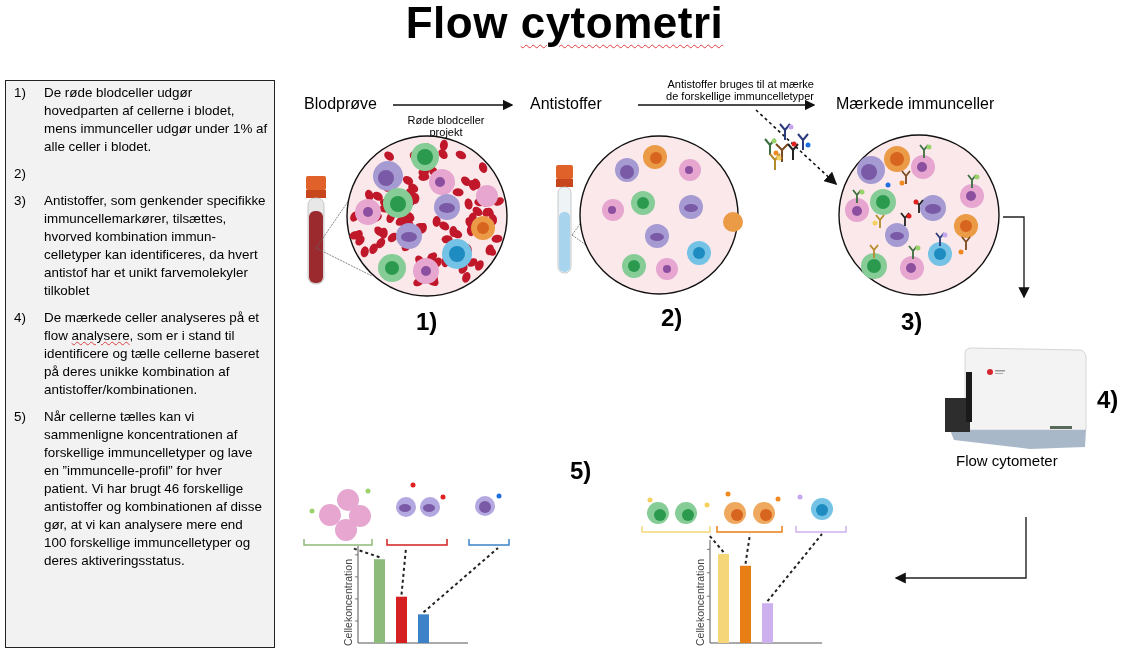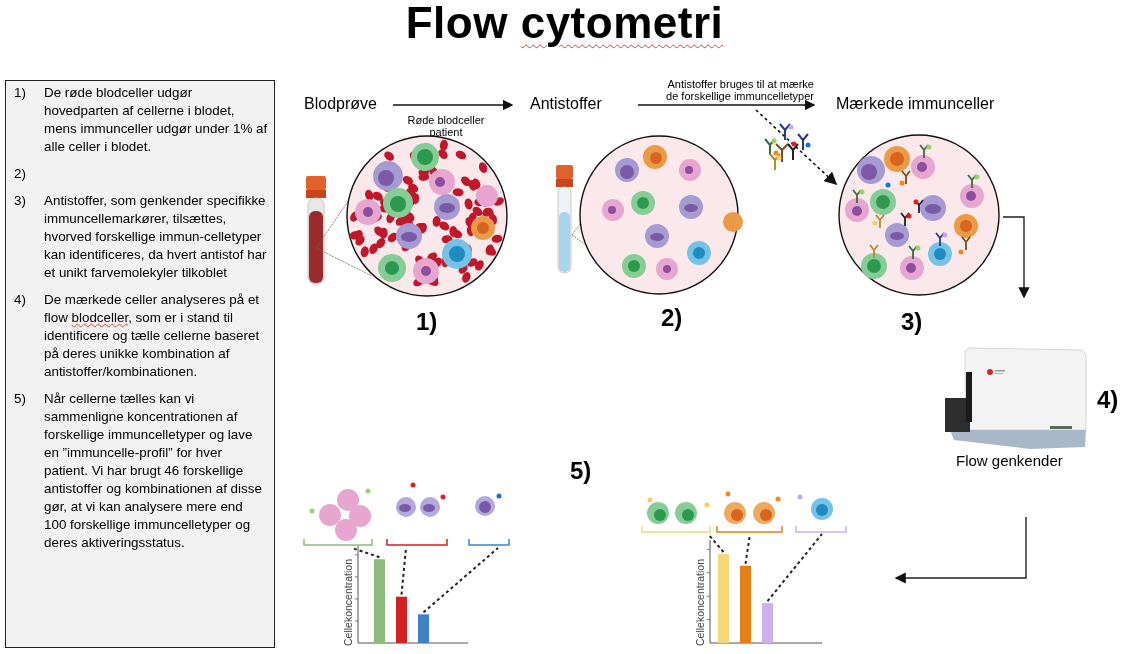--- a/index.html
+++ b/index.html
@@ -25,50 +25,50 @@
 <div id="textbox" class="abs">
   <div class="item">
       <span class="num">1)</span>
       <span class="txt">De røde blodceller udgør hovedparten af cellerne i blodet, mens immunceller udgør under 1% af alle celler i blodet.</span>
     </div>
   <div class="item">
       <span class="num">2)</span>
     </div>
   <div class="item">
       <span class="num">3)</span>
-      <span class="txt">Antistoffer, som genkender specifikke immuncellemarkører, tilsættes, hvorved forskellige immun-celletyper kan identificeres, da hvert antistof har et unikt farvemolekyler tilkoblet</span>
+      <span class="txt">Antistoffer, som genkender specifikke immuncellemarkører, tilsættes, hvorved kombination immun-celletyper kan identificeres, da hvert antistof har et unikt farvemolekyler tilkoblet</span>
     </div>
   <div class="item">
       <span class="num">4)</span>
-      <span class="txt"><span>De mærkede celler analyseres på et flow </span><span class="squig">blodceller</span><span>, som er i stand til identificere og tælle cellerne baseret på deres unikke kombination af antistoffer/kombinationen.</span></span>
+      <span class="txt"><span>De mærkede celler analyseres på et flow </span><span class="squig">analysere</span><span>, som er i stand til identificere og tælle cellerne baseret på deres unikke kombination af antistoffer/kombinationen.</span></span>
     </div>
   <div class="item">
       <span class="num">5)</span>
       <span class="txt">Når cellerne tælles kan vi sammenligne koncentrationen af forskellige immuncelletyper og lave en ”immuncelle-profil” for hver patient. Vi har brugt 46 forskellige antistoffer og kombinationen af disse gør, at vi kan analysere mere end 100 forskellige immuncelletyper og deres aktiveringsstatus.</span>
     </div>
 </div>
 
 <div class="abs step-label" style="left:304px;top:95px;">Blodprøve</div>
 <div class="abs arrow-cap" style="left:386px;top:82px;width:120px;margin-top:32px;">
   <div>Røde blodceller</div>
-  <div>patient</div>
+  <div>projekt</div>
 </div>
 <div class="abs step-label" style="left:530px;top:95px;">Antistoffer</div>
 <div class="abs arrow-cap" style="left:634px;top:78px;width:180px;text-align:right;">
   <div>Antistoffer bruges til at mærke</div>
   <div>de forskellige immuncelletyper</div>
 </div>
 <div class="abs step-label" style="left:836px;top:95px;">Mærkede immunceller</div>
 
 <div class="abs num-big" style="left:416px;top:308px;">1)</div>
 <div class="abs num-big" style="left:661px;top:304px;">2)</div>
 <div class="abs num-big" style="left:901px;top:308px;">3)</div>
 <div class="abs num-big" style="left:1097px;top:386px;">4)</div>
 <div class="abs num-big" style="left:570px;top:457px;">5)</div>
-<div class="abs" style="left:956px;top:452px;font-size:15px;">Flow genkender</div>
+<div class="abs" style="left:956px;top:452px;font-size:15px;">Flow cytometer</div>
 
 <svg class="abs" style="left:0;top:0;" width="1129" height="654">
   <defs>
     <marker id="ah" markerWidth="8" markerHeight="8" refX="7" refY="4" orient="auto">
         <path d="M0,0 L8,4 L0,8 z" fill="#111"></path>
       </marker>
   </defs>
 
   <line x1="393" y1="105" x2="512" y2="105" stroke="#111" stroke-width="1.3" marker-end="url(#ah)"></line>
   <line x1="638" y1="105" x2="814" y2="105" stroke="#111" stroke-width="1.3" marker-end="url(#ah)"></line>

